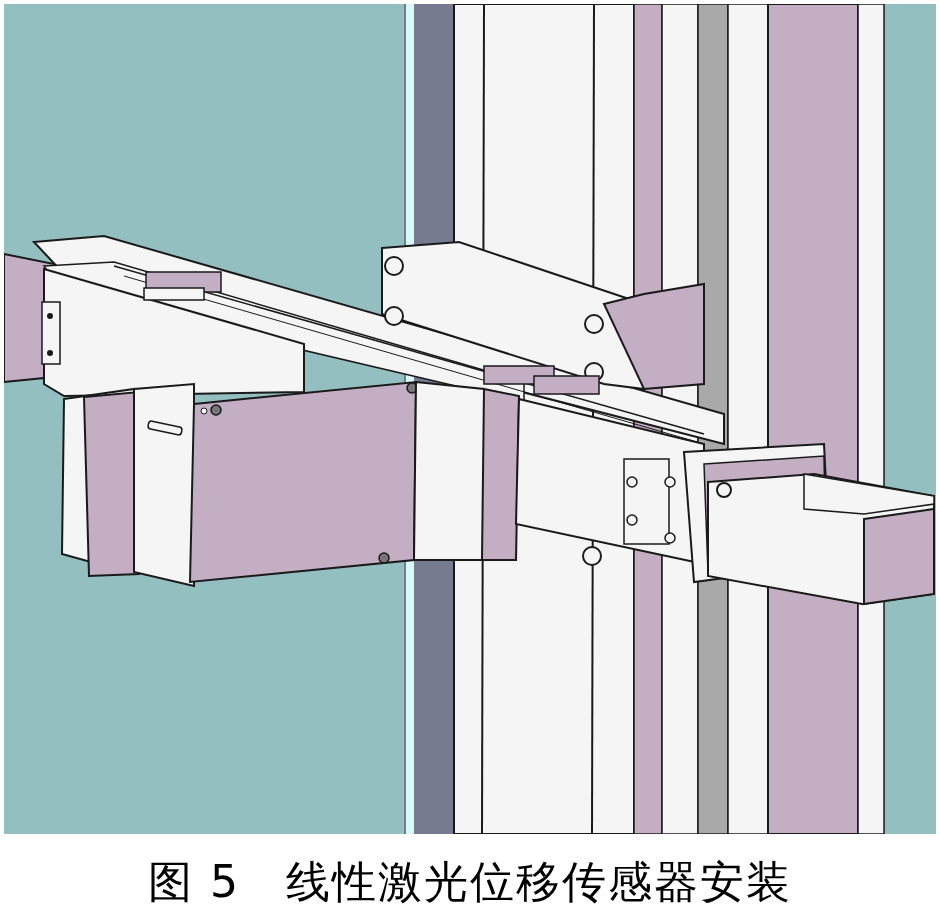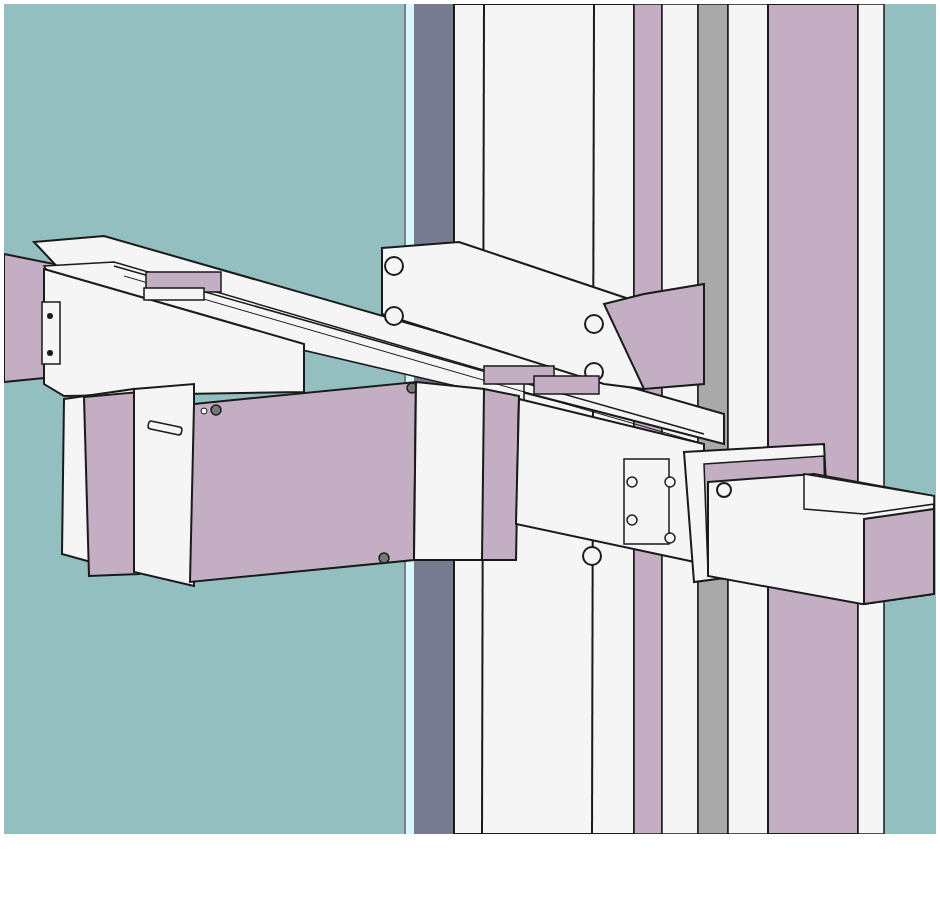--- a/index.html
+++ b/index.html
@@ -76,13 +76,16 @@
 
     <polygon points="680,448 820,440 826,560 690,578" fill="#f5f5f5" stroke="#1a1a1a" stroke-width="2"></polygon>
     <polygon points="700,460 820,452 822,560 704,568" fill="#c3aec3" stroke="#1a1a1a" stroke-width="1.5"></polygon>
 
     <polygon points="704,478 810,470 930,492 930,590 858,600 704,572" fill="#f5f5f5" stroke="#1a1a1a" stroke-width="2"></polygon>
     <polygon points="800,470 930,492 930,500 860,510 800,505" fill="#f5f5f5" stroke="#1a1a1a" stroke-width="1.5"></polygon>
     <polygon points="860,515 930,505 930,590 860,600" fill="#c3aec3" stroke="#1a1a1a" stroke-width="2"></polygon>
     <circle cx="720" cy="486" r="7" fill="#f5f5f5" stroke="#1a1a1a" stroke-width="2"></circle>
   </svg>
 
+  <div class="caption">
+    <span class="num">图 5</span><span>线性激光位移传感器安装</span>
+  </div>
 </div>
 
 </body></html>

